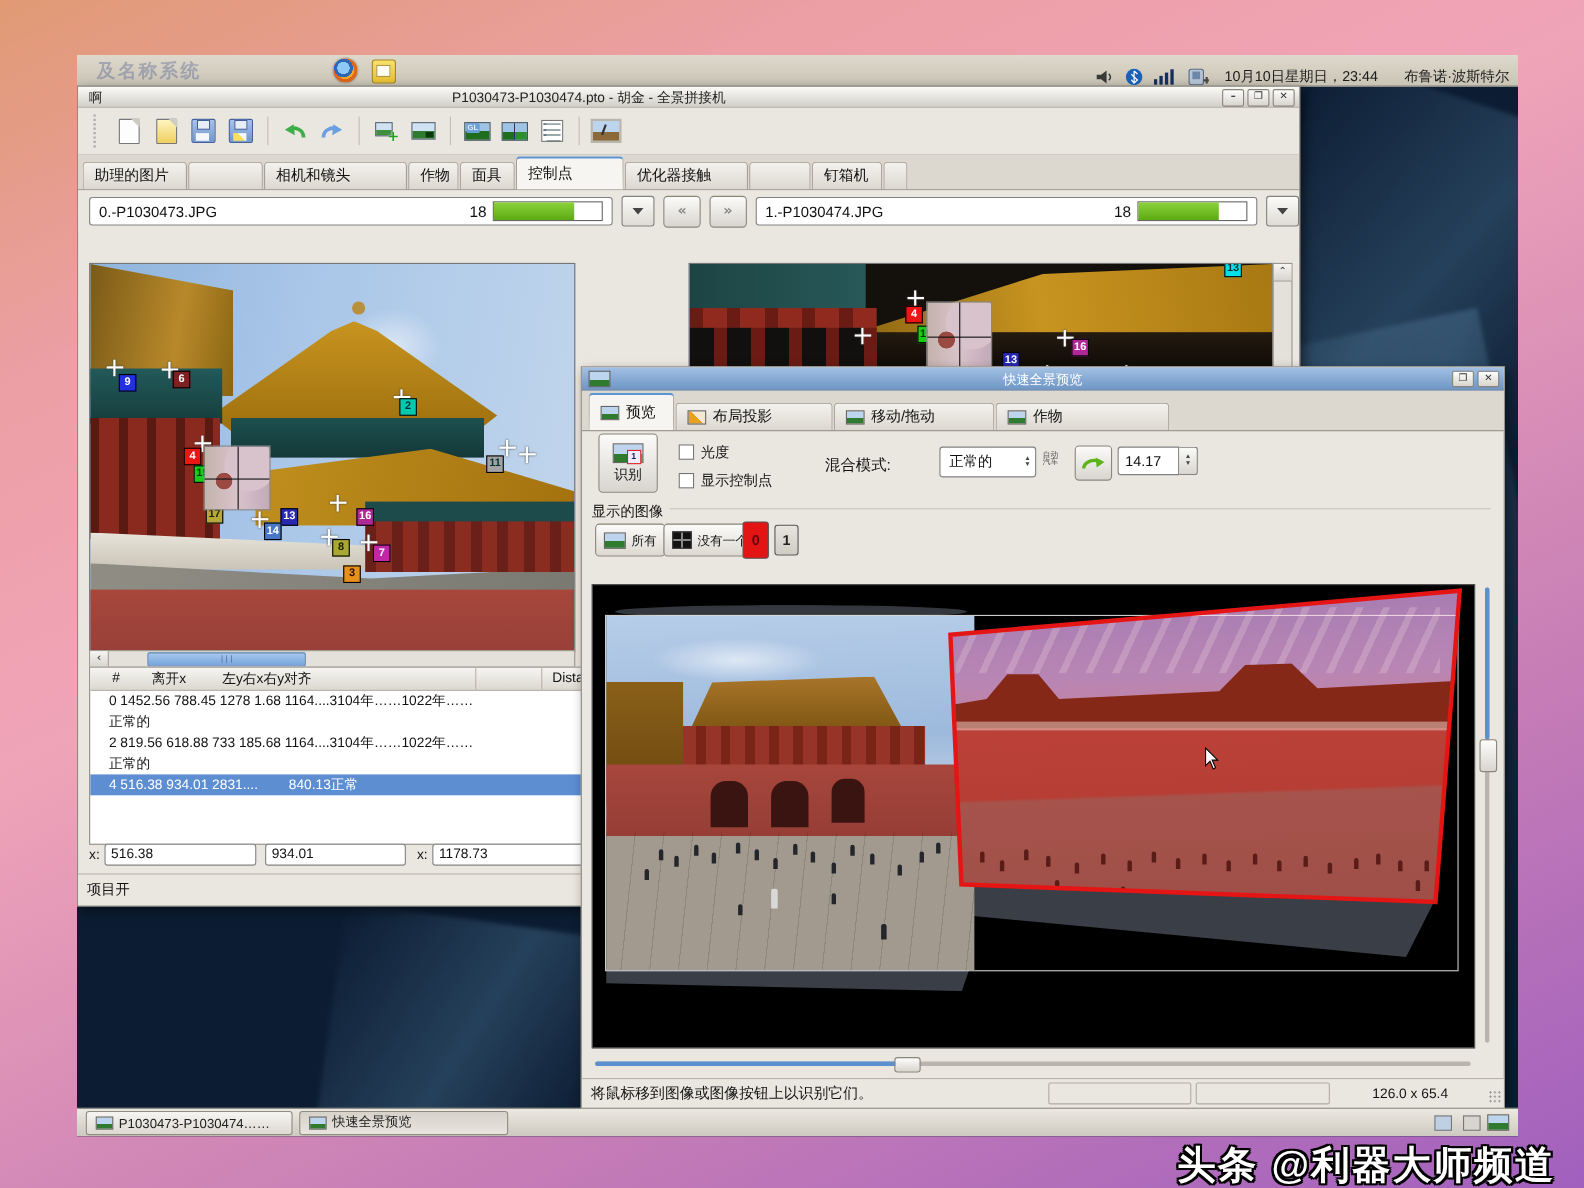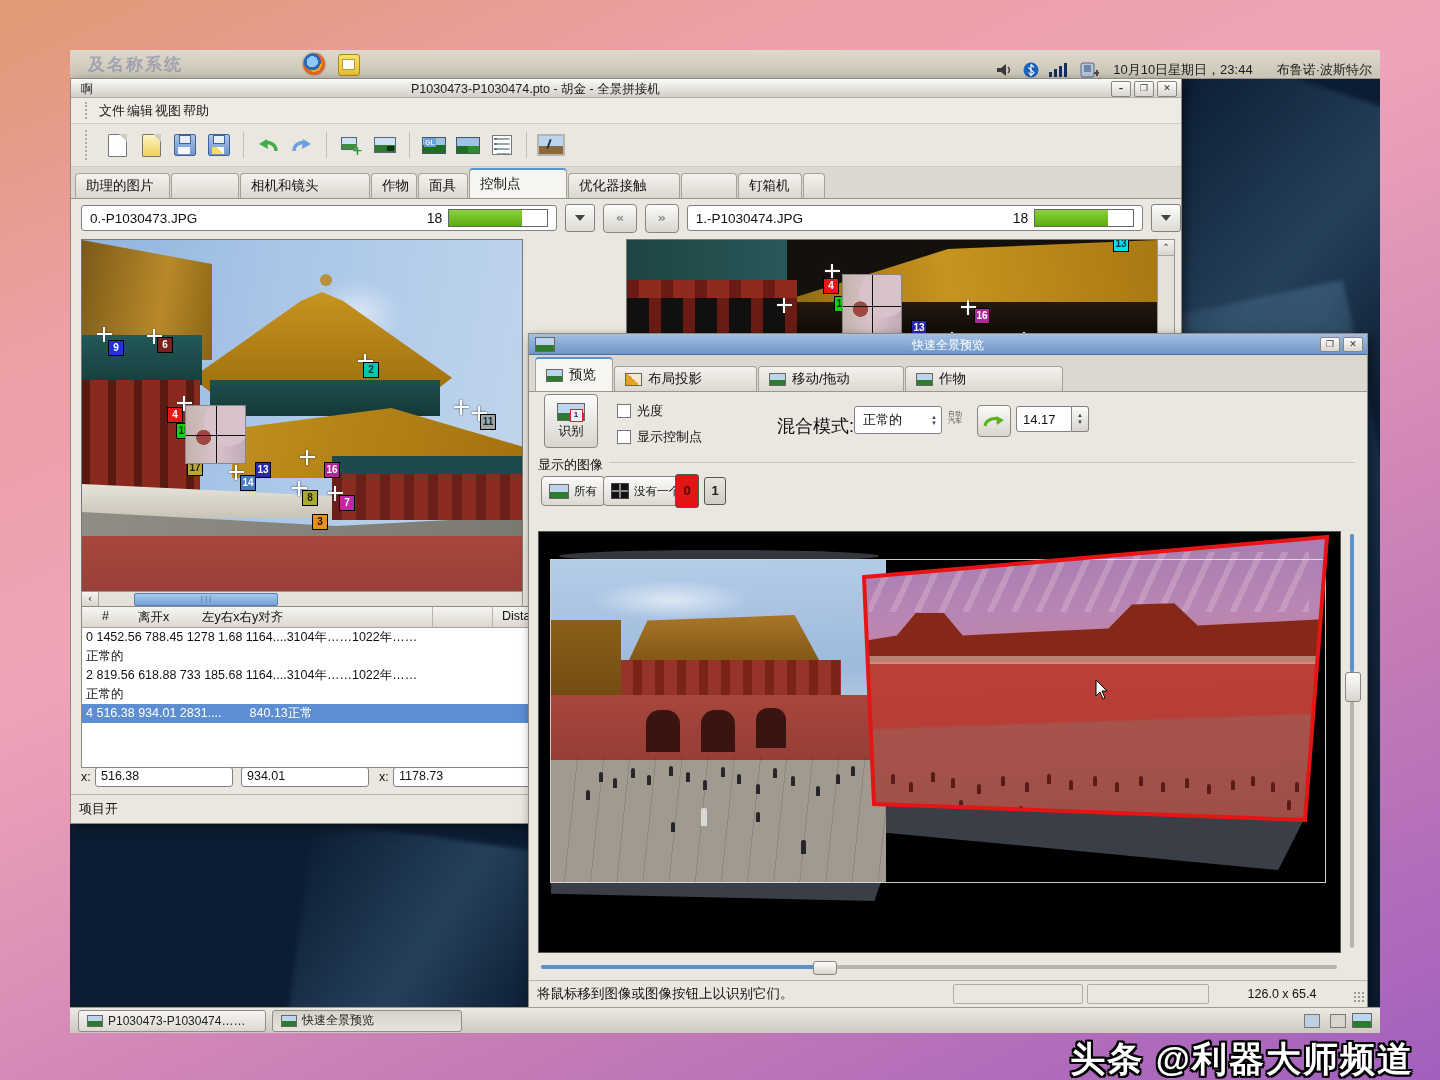--- a/index.html
+++ b/index.html
@@ -98,21 +98,21 @@
   .scrollh .arr{width:16px;height:100%;background:linear-gradient(#f6f5f2,#d8d5ce);border-right:1px solid #a8a49a;font:bold 10px/13px "DejaVu Sans",sans-serif;color:#555;text-align:center}
   .hhandle{position:absolute;top:1px;height:11px;border:1px solid #5580b8;border-radius:2px;
     background:linear-gradient(#a8c8ec,#74a4dc);}
   .hhandle::after{content:"|||";position:absolute;left:50%;top:0;transform:translateX(-50%);font:7px/10px "DejaVu Sans Mono",monospace;color:#46699c}
   .scrollv{position:absolute;width:16px;background:#e4e1da;border:1px solid #9a968c}
   .scrollv .arr{height:15px;background:linear-gradient(#f6f5f2,#d8d5ce);border-bottom:1px solid #a8a49a;font:bold 9px/14px "DejaVu Sans",sans-serif;color:#555;text-align:center}
   
   .cptable{position:absolute;background:#fff;border:1px solid #8e8a80;font-size:12.5px;color:#111;overflow:hidden}
   .cphead{height:20px;background:linear-gradient(#f6f5f2,#dcd8d0);border-bottom:1px solid #a8a49a;position:relative}
   .cphead span{position:absolute;top:2px;font-size:12.5px}
-  .cprow{padding:1px 4px;white-space:nowrap;overflow:hidden}
+  .cprow{padding:1px 17px;white-space:nowrap;overflow:hidden}
   .cprow .r{margin-left:28px}
   .cprow.sel{background:#5d8ed2;color:#fff}
   .fieldrow{position:absolute;height:27px}
   .fld{position:absolute;height:20px;background:#fff;border:1px solid #828282;border-radius:3px;font-size:12.5px;color:#111;padding:1px 5px;box-sizing:border-box}
   .flbl{position:absolute;font-size:12.5px;color:#111;top:3px}
   .statusbar{position:absolute;left:0;right:0;bottom:0;height:29px;background:#eae7e0;border-top:1px solid #b8b4aa;font-size:13px;color:#111;display:flex;align-items:center;padding-left:8px;box-sizing:border-box}
   
   .pv .tbar{height:20px;background:linear-gradient(#a3c0e4,#6e96c5);border-bottom:1px solid #4a6f9e;color:#fff}
   .pvtabs{height:36px;background:#dcd8d0;border-bottom:1px solid #9a968c;display:flex;align-items:flex-end;padding-left:6px}
   .pvtabs .tab{gap:6px}
@@ -191,27 +191,20 @@
     <div class="win" style="left:0;top:28px;width:1110px;height:744px">
       <div class="tbar">
         <span style="position:absolute;left:10px;top:2px">啊</span>
         <span style="position:absolute;left:340px;top:2px;font-size:12.5px">P1030473-P1030474.pto - 胡金 - 全景拼接机</span>
         <div class="winbtns">
           <div class="wbtn">–</div>
           <div class="wbtn">❐</div>
           <div class="wbtn">✕</div>
         </div>
       </div>
-      <div class="menubar" id="menu-bar">
-          <div class="dots"></div>
-          <div class="mi">文件</div>
-          <div class="mi">编辑</div>
-          <div class="mi">视图</div>
-          <div class="mi">帮助</div>
-        </div>
       <div class="toolbar" id="toolbar">
           <div class="dots"></div>
           <div class="tbtn">
             <div class="icon-page"></div>
           </div>
           <div class="tbtn">
             <div class="icon-page open"></div>
           </div>
           <div class="tbtn">
             <div class="icon-floppy"></div>
@@ -308,21 +301,21 @@
         <div class="abs" style="left:250px;top:216px;width:190px;height:18px;background:#1d4a4a"></div>
         <div id="left-markers">
             <div class="cpm" style="left: 26px; top: 100px; background: rgb(34, 48, 224); color: rgb(255, 255, 255);">9</div>
             <div class="cpm" style="left: 75px; top: 97px; background: rgb(124, 32, 32); color: rgb(255, 255, 255);">6</div>
             <div class="cpm" style="left: 281px; top: 122px; background: rgb(0, 201, 176); color: rgb(0, 51, 51);">2</div>
             <div class="cpm" style="left: 85px; top: 167px; background: rgb(238, 21, 21); color: rgb(255, 255, 255);">4</div>
             <div class="cpm" style="left: 94px; top: 183px; background: rgb(24, 204, 24); color: rgb(0, 51, 0);">15</div>
             <div class="cpm" style="left: 105px; top: 220px; background: rgb(184, 168, 60); color: rgb(34, 34, 0);">17</div>
             <div class="cpm" style="left: 173px; top: 222px; background: rgb(40, 40, 176); color: rgb(255, 255, 255);">13</div>
             <div class="cpm" style="left: 158px; top: 235px; background: rgb(72, 120, 200); color: rgb(255, 255, 255);">14</div>
-            <div class="cpm" style="left: 398px; top: 174px; background: #a3a3a3; color: rgb(0, 51, 51);">11</div>
+            <div class="cpm" style="left: 360px; top: 174px; background: #a3a3a3; color: rgb(0, 51, 51);">11</div>
             <div class="cpm" style="left: 242px; top: 222px; background: rgb(176, 40, 152); color: rgb(255, 255, 255);">16</div>
             <div class="cpm" style="left: 220px; top: 250px; background: rgb(168, 168, 50); color: rgb(34, 34, 0);">8</div>
             <div class="cpm" style="left: 257px; top: 255px; background: rgb(192, 40, 168); color: rgb(255, 255, 255);">7</div>
             <div class="cpm" style="left: 230px; top: 274px; background: rgb(232, 144, 28); color: rgb(34, 17, 0);">3</div>
             <div class="cross" style="left: 15px; top: 87px;"></div>
             <div class="cross" style="left: 65px; top: 89px;"></div>
             <div class="cross" style="left: 276px; top: 114px;"></div>
             <div class="cross" style="left: 95px; top: 156px;"></div>
             <div class="cross" style="left: 218px; top: 210px;"></div>
             <div class="cross" style="left: 147px; top: 225px;"></div>
@@ -434,21 +427,21 @@
           <span>识别</span>
         </div>
         <div class="chk" style="left:88px;top:10px">
           <span class="box"></span>
           <span>光度</span>
         </div>
         <div class="chk" style="left:88px;top:36px">
           <span class="box"></span>
           <span>显示控制点</span>
         </div>
-        <span class="flbl" style="left:248px;top:22px;font-size:18px">混合模式:</span>
+        <span class="flbl" style="left:221px;top:22px;font-size:14px">混合模式:</span>
         <div class="combo2" style="left:325px;top:14px;width:88px">
           <span>正常的</span>
           <span class="stepper">
               <span>▲</span>
               <span>▼</span>
             </span>
         </div>
         <span style="position:absolute;left:419px;top:18px;font-size:7px;color:#555;width:16px;line-height:7px">自动汽车</span>
         <div class="grnbtn" style="left:448px;top:13px">
           <svg width="22" height="16">

